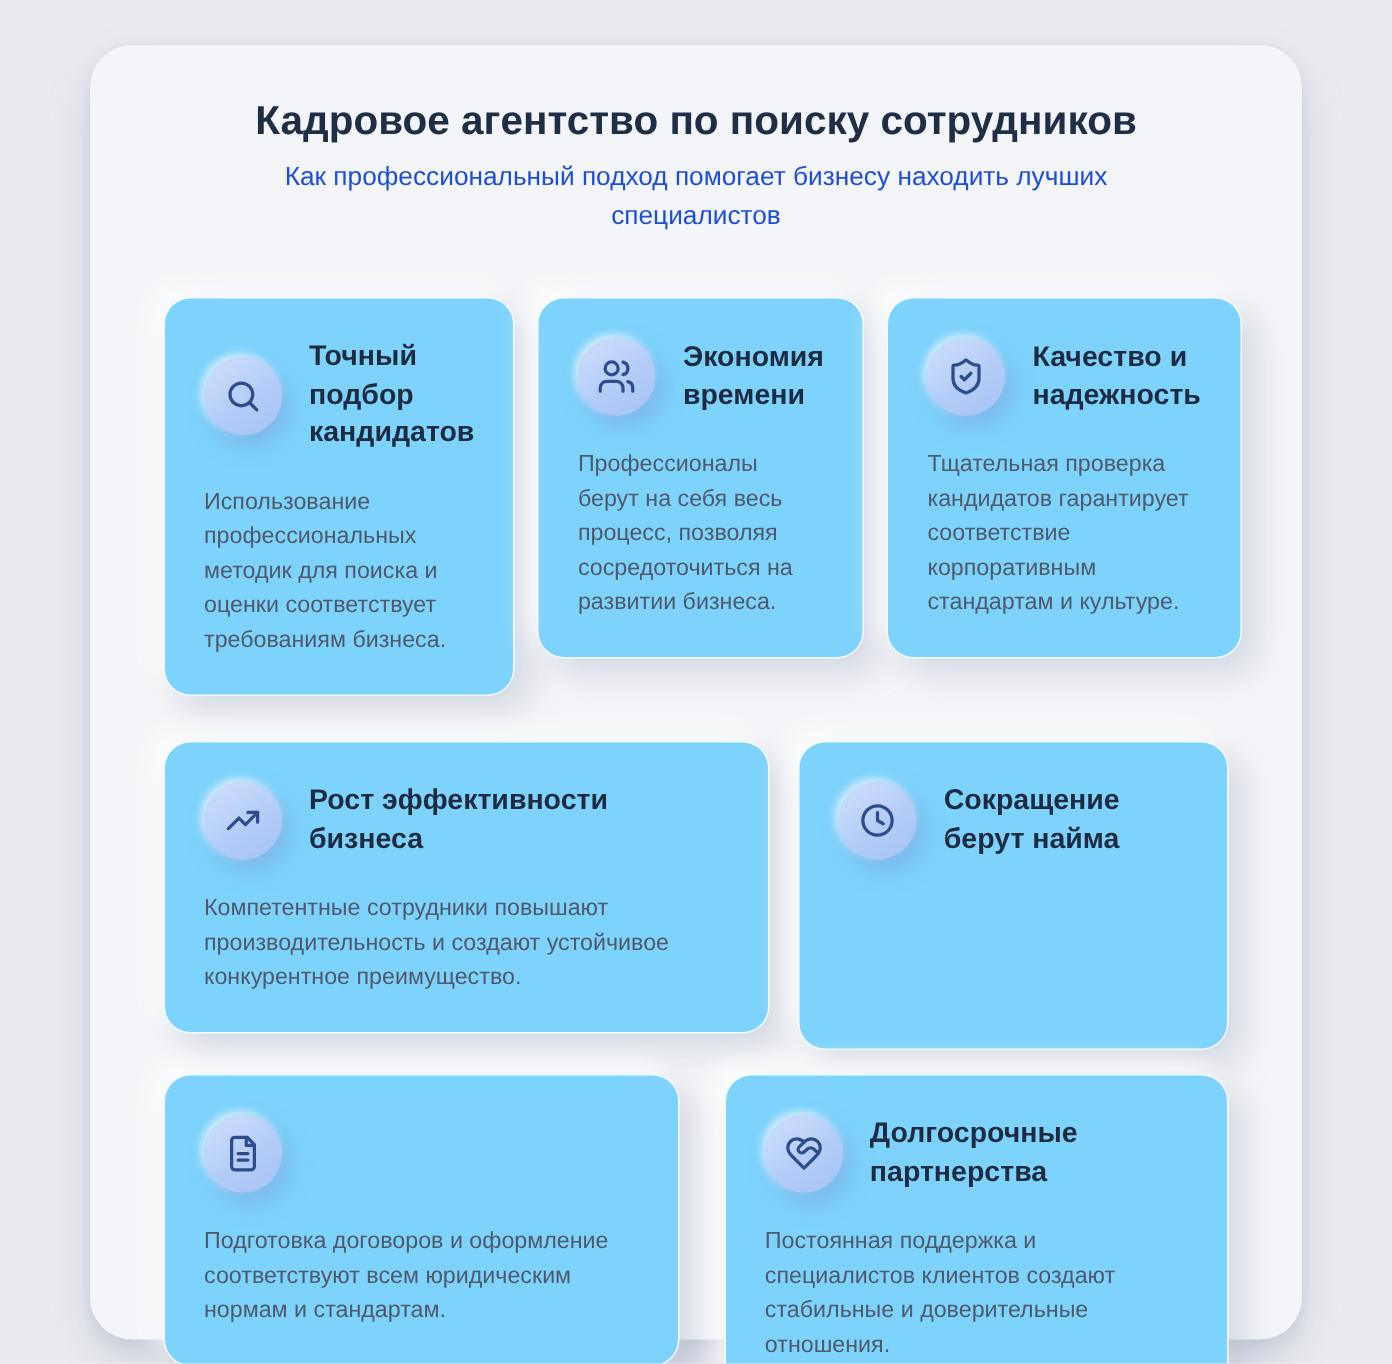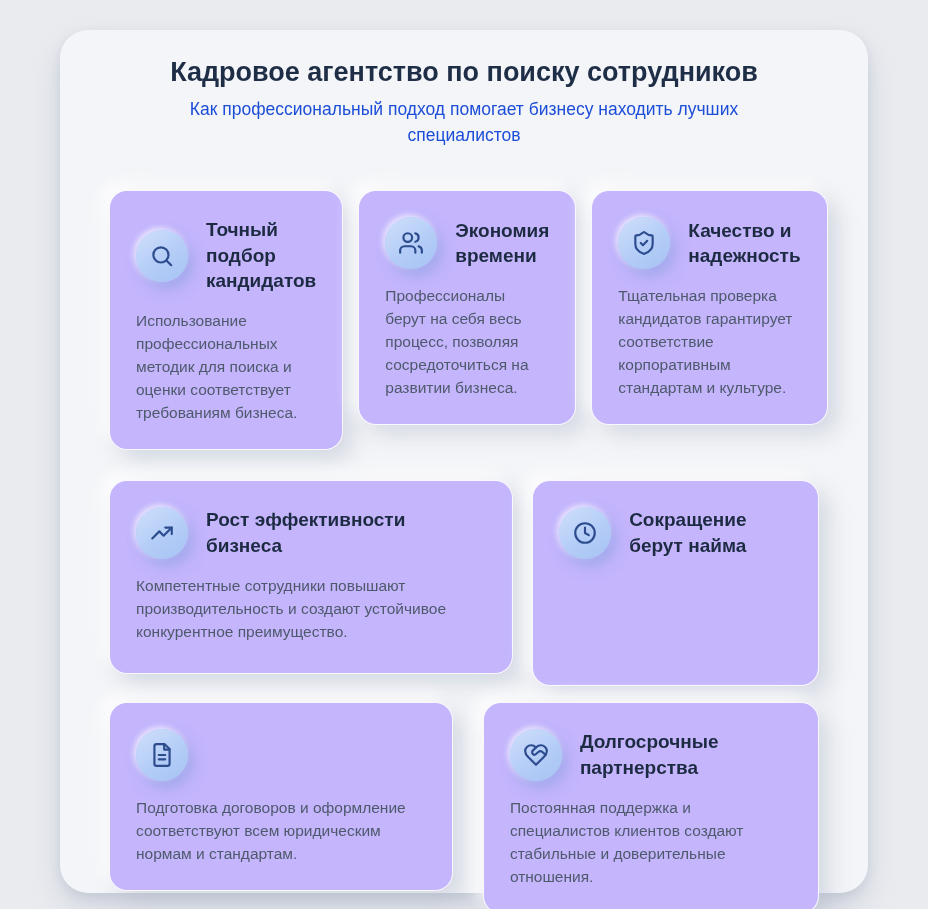--- a/index.html
+++ b/index.html
@@ -8,21 +8,21 @@
     background: #e9ebef;
     font-family: "Liberation Sans", "DejaVu Sans", sans-serif;
     overflow: hidden;
   }
   .container {
     width: 808px; height: 863px;
     margin: 30px auto 0;
     background: #f4f5f8;
     border-radius: 28px;
     box-shadow: 0 14px 28px rgba(146,156,178,0.30), 0 4px 10px rgba(146,156,178,0.18);
-    padding: 26px 49px 0;
+    padding: 34px 49px 0;
   }
   .page-title {
     text-align: center;
     font-size: 27px;
     font-weight: 700;
     color: #1f2e47;
     line-height: 1.2;
   }
   .page-subtitle {
     max-width: 640px;
@@ -30,21 +30,21 @@
     text-align: center;
     font-size: 17.5px;
     color: #1d4ed8;
     line-height: 1.45;
   }
   .row { display: flex; align-items: flex-start; }
   .row-1 { margin-top: 42px; gap: 15px; }
   .row-2 { margin-top: 30px; gap: 19px; justify-content: center; }
   .row-3 { margin-top: 16px; gap: 30px; }
   .card {
-    background: #c4b5fd;
+    background: #7dd3fc;
     border: 1px solid rgba(255,255,255,0.9);
     border-radius: 18px;
     padding: 26px 26px 24px;
     box-shadow: 10px 10px 22px rgba(174,181,199,0.45), -8px -8px 16px rgba(255,255,255,0.85);
   }
   .row-1 .card { width: 257px; min-height: 210px; }
   .card-4 { width: 460px; min-height: 194px; }
   .card-5 { width: 324px; min-height: 206px; }
   .card-6 { width: 390px; min-height: 174px; }
   .card-7 { width: 381px; min-height: 182px; }
@@ -62,21 +62,21 @@
     stroke: #2d4c8e; stroke-width: 2;
     fill: none; stroke-linecap: round; stroke-linejoin: round;
   }
   .card-title {
     font-size: 19px;
     font-weight: 700;
     color: #1d2b42;
     line-height: 1.35;
   }
   .card-desc {
-    margin-top: 16px;
+    margin-top: 22px;
     font-size: 15.5px;
     color: #4e5a6c;
     line-height: 1.48;
   }
 </style>
 </head>
 <body>
 
 <div class="container">
 

